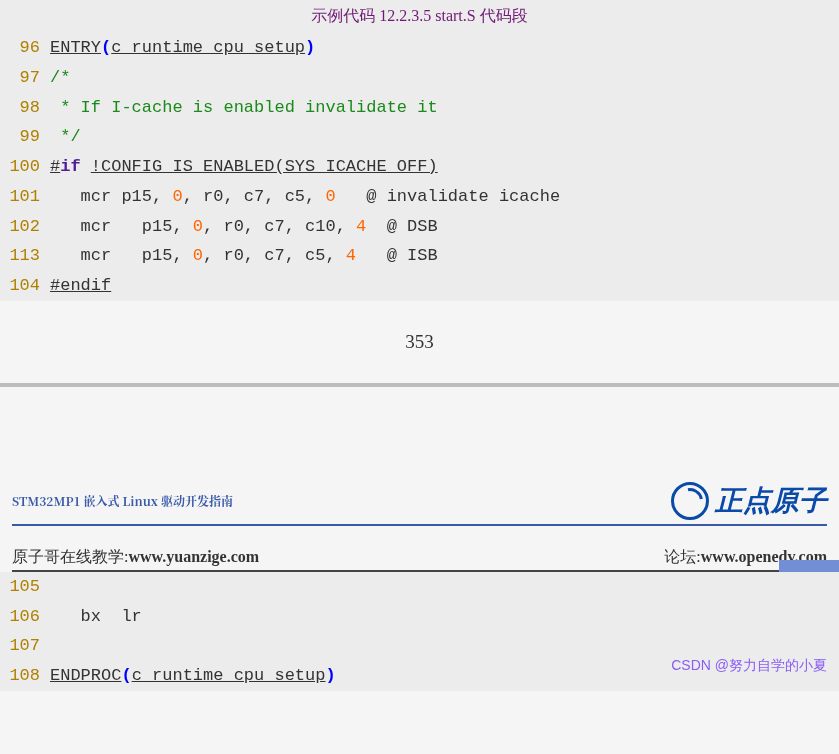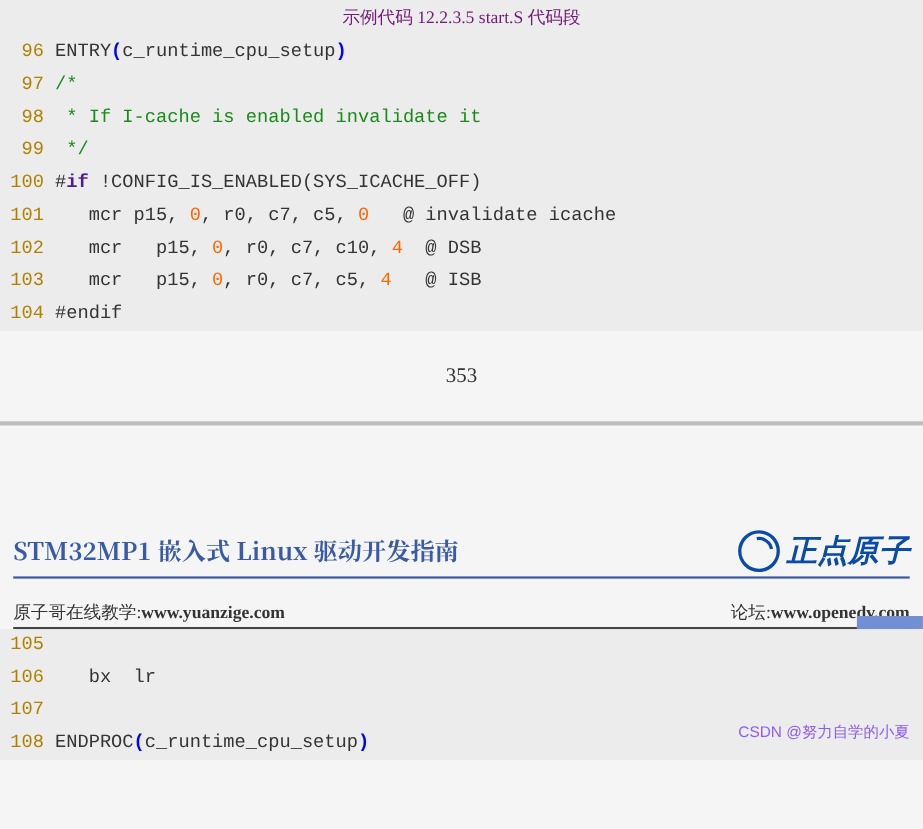--- a/index.html
+++ b/index.html
@@ -29,21 +29,21 @@
       padding: 0 8px;
     }
     .lineno {
       color: #b08000;
       min-width: 32px;
       text-align: right;
       margin-right: 10px;
     }
     .keyword { color: #4c1d95; font-weight: bold; }
     .paren { color: #0000ff; font-weight: bold; }
-    .ident { color: #333; }
+    .ident { color: #333; text-decoration: underline; }
     .comment { color: #1a8a1a; }
     .number { color: #ff6600; }
     .instr { color: #333; }
     .page-num {
       text-align: center;
       font-family: 'Times New Roman', serif;
       font-size: 19px;
       color: #333;
       padding: 30px 0 30px;
       background: #f5f5f5;
@@ -58,21 +58,21 @@
     }
     .doc-title-row {
       display: flex;
       justify-content: space-between;
       align-items: center;
       border-bottom: 2px solid #3a5aa8;
       padding-bottom: 4px;
     }
     .doc-title {
       font-family: 'SimSun', 'Noto Serif CJK SC', serif;
-      font-size: 22px;
+      font-size: 12px;
       font-weight: bold;
       color: #3a5aa8;
     }
     .logo {
       display: flex;
       align-items: center;
       font-family: 'SimHei', sans-serif;
       font-size: 28px;
       font-weight: bold;
       color: #0a4aa8;
@@ -158,21 +158,21 @@
       </div>
       <div class="code-line">
         <span class="lineno">101</span>
         <span style="white-space: pre;"><span class="instr">   mcr p15, </span><span class="number">0</span><span class="instr">, r0, c7, c5, </span><span class="number">0</span><span class="instr">   @ invalidate icache </span></span>
       </div>
       <div class="code-line">
         <span class="lineno">102</span>
         <span style="white-space: pre;"><span class="instr">   mcr   p15, </span><span class="number">0</span><span class="instr">, r0, c7, c10, </span><span class="number">4</span><span class="instr">  @ DSB </span></span>
       </div>
       <div class="code-line">
-        <span class="lineno">103</span>
+        <span class="lineno">113</span>
         <span style="white-space: pre;"><span class="instr">   mcr   p15, </span><span class="number">0</span><span class="instr">, r0, c7, c5, </span><span class="number">4</span><span class="instr">   @ ISB </span></span>
       </div>
       <div class="code-line">
         <span class="lineno">104</span>
         <span style="white-space: pre;"><span class="ident">#endif</span></span>
       </div>
     </div>
 </div>
 
 <div class="page-num">353</div>

